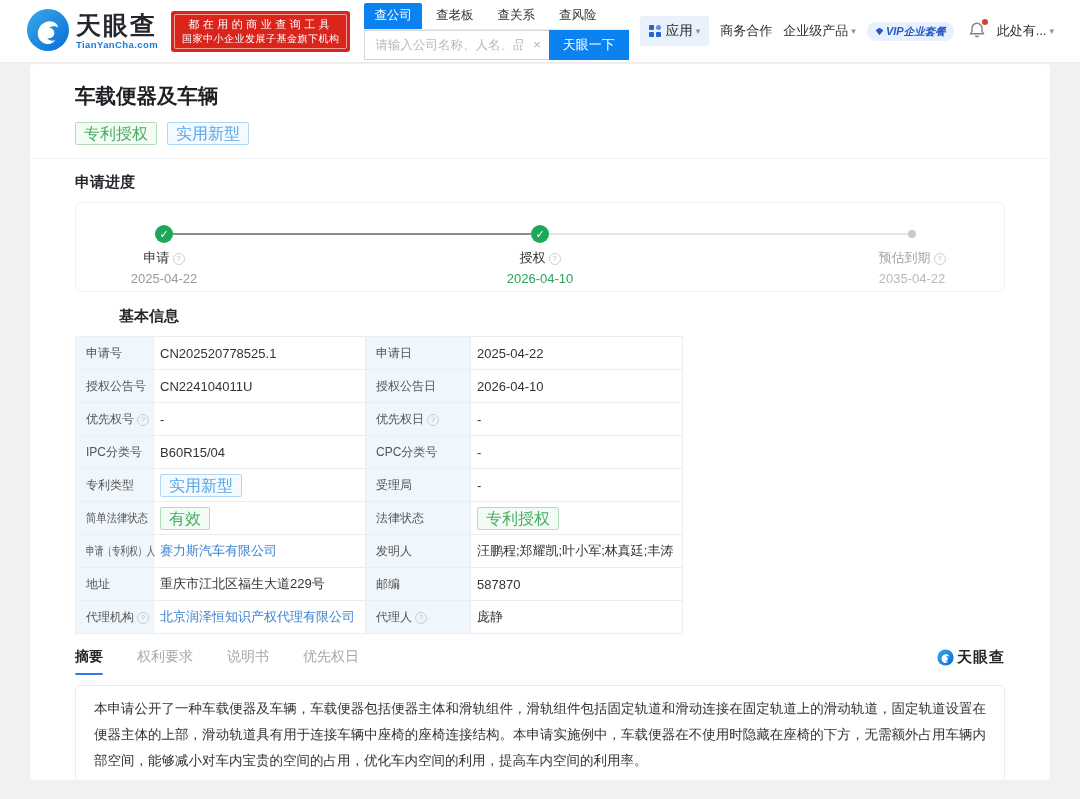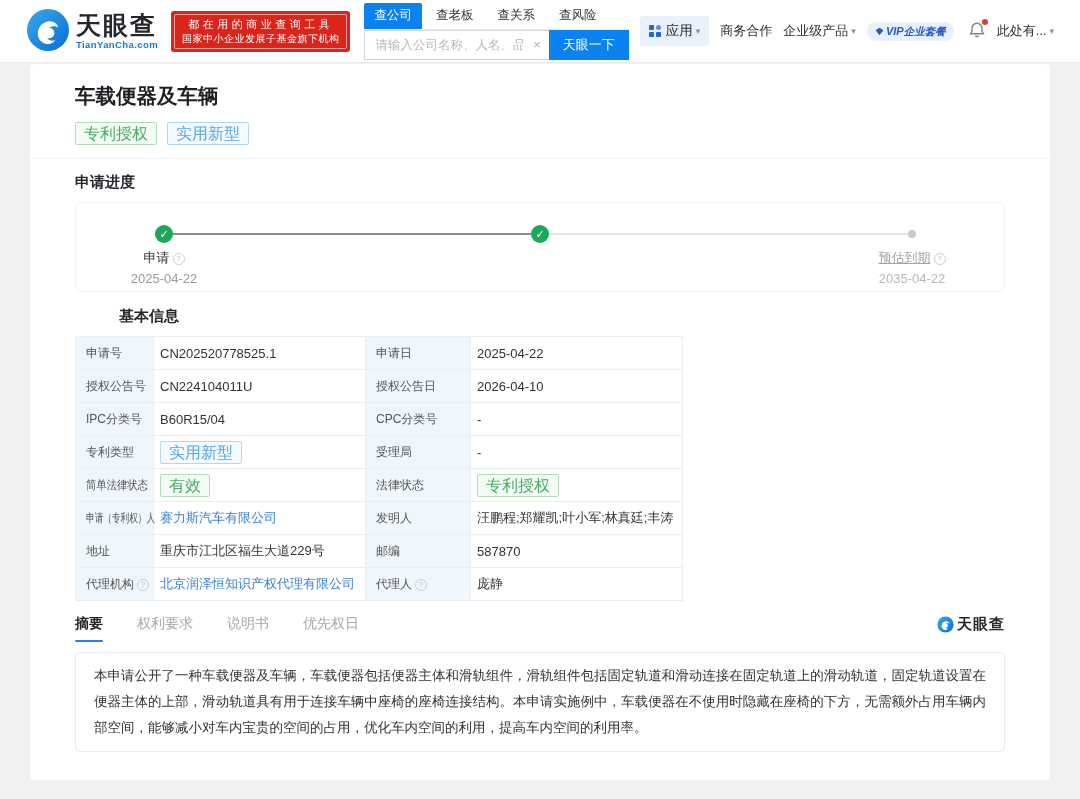--- a/index.html
+++ b/index.html
@@ -63,21 +63,21 @@
   .tl-line{ position:absolute; height:2px; top:30px; }
   .tl-line.done{ left:88px; width:376px; background:#8c8c8c; }
   .tl-line.pending{ left:464px; width:372px; background:#e4e4e4; }
   .tl-node{ position:absolute; top:22px; width:18px; height:18px; border-radius:50%;
     background:#1ea65b; color:#fff; font-size:11px; font-weight:700; text-align:center; line-height:18px;}
   .tl-node.n1{ left:79px; } .tl-node.n2{ left:455px; }
   .tl-dot{ position:absolute; top:27px; left:832px; width:8px; height:8px; border-radius:50%; background:#c9c9c9;}
   .tl-step{ position:absolute; top:46px; width:160px; text-align:center; }
   .tl-step.s1{ left:8px; } .tl-step.s2{ left:384px; } .tl-step.s3{ left:756px; }
   .tl-label{ font-size:13px; color:#333; }
-  .tl-step.s3 .tl-label{ color:#a3a3a3;text-decoration:underline; }
+  .tl-step.s3 .tl-label{ color:#a3a3a3; }
   .tl-date{ font-size:13px; color:#999; margin-top:4px; }
   .tl-date.green{ color:#2aa35c; }
   .tl-step.s3 .tl-date{ color:#b8b8b8; }
   .help{ display:inline-block; width:12px; height:12px; border:1px solid #cfcfcf; border-radius:50%;
     color:#bdbdbd; font-size:8px; line-height:10px; text-align:center; margin-left:3px;
     vertical-align:1px; cursor:pointer; font-style:normal;}
   
   table.info{ border-collapse:collapse; table-layout:fixed; width:607px; font-size:13px; }
   table.info td{ border:1px solid #ebedf0; height:33px; vertical-align:middle; }
   td.lbl{ background:#eff6fc; color:#555; font-size:12px; padding:0 4px 0 10px; white-space:nowrap; overflow:visible;}
@@ -198,20 +198,24 @@
     <div class="progress-box">
       <div class="tl-line done"></div>
       <div class="tl-line pending"></div>
       <div class="tl-node n1">✓</div>
       <div class="tl-node n2">✓</div>
       <div class="tl-dot"></div>
       <div class="tl-step s1">
         <div class="tl-label"><span>申请</span><i class="help">?</i></div>
         <div class="tl-date">2025-04-22</div>
       </div>
+      <div class="tl-step s2">
+        <div class="tl-label"><span>授权</span><i class="help">?</i></div>
+        <div class="tl-date green">2026-04-10</div>
+      </div>
       <div class="tl-step s3">
         <div class="tl-label"><span>预估到期</span><i class="help">?</i></div>
         <div class="tl-date">2035-04-22</div>
       </div>
     </div>
 
     <div class="sec-heading second">基本信息</div>
     <table class="info">
       <colgroup>
           <col class="col-l1">
@@ -224,20 +228,26 @@
         <td class="lbl">申请号</td>
         <td class="val">CN202520778525.1</td>
         <td class="lbl">申请日</td>
         <td class="val">2025-04-22</td>
       </tr>
       <tr>
         <td class="lbl">授权公告号</td>
         <td class="val">CN224104011U</td>
         <td class="lbl">授权公告日</td>
         <td class="val">2026-04-10</td>
+      </tr>
+      <tr>
+        <td class="lbl"><span>优先权号</span><i class="help">?</i></td>
+        <td class="val">-</td>
+        <td class="lbl"><span>优先权日</span><i class="help">?</i></td>
+        <td class="val">-</td>
       </tr>
       <tr>
         <td class="lbl">IPC分类号</td>
         <td class="val">B60R15/04</td>
         <td class="lbl">CPC分类号</td>
         <td class="val">-</td>
       </tr>
       <tr>
         <td class="lbl">专利类型</td>
         <td class="val"><span class="tag tag-blue">实用新型</span></td>

